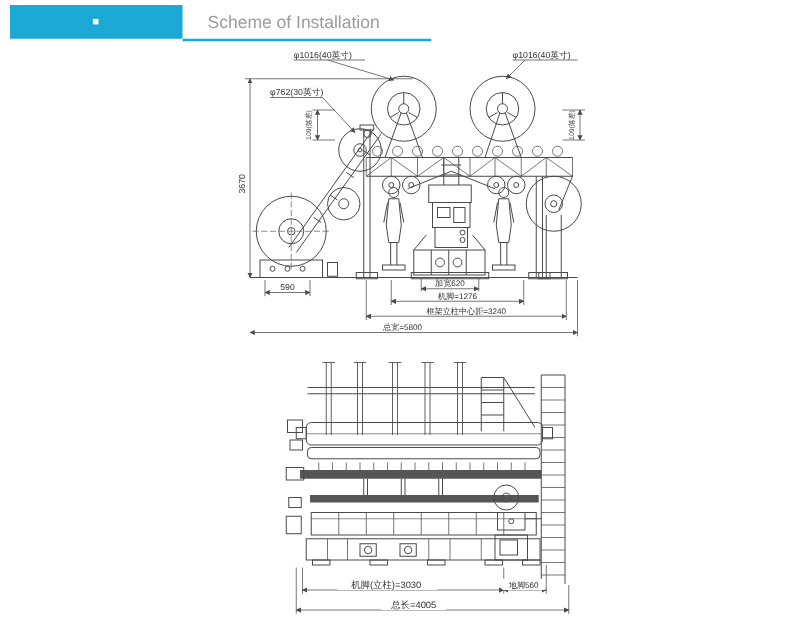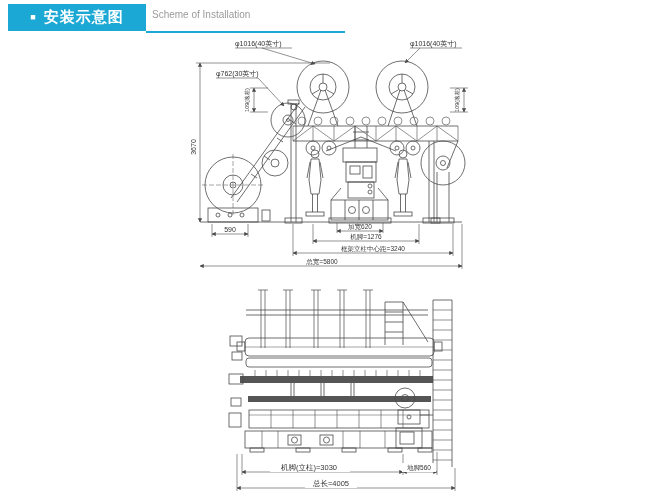--- a/index.html
+++ b/index.html
@@ -2,34 +2,33 @@
 <html style="--accent: #1ba8d4; --gray: #9b9b9b;"><head>
 <meta charset="utf-8">
 <style>
   html,body{margin:0;padding:0;background:#fff;}
   .page{position:relative;width:647px;height:498px;background:#ffffff;overflow:hidden;
         font-family:"Liberation Sans", sans-serif;}
   .title-box{position:absolute;left:8px;top:4px;width:138px;height:27px;
         background:var(--accent,#1ba8d4);color:#fff;font-weight:bold;font-size:15px;
         display:flex;align-items:center;justify-content:center;gap:7px;letter-spacing:1px;}
   .bullet{font-size:9px;line-height:1;}
-  .title-en{position:absolute;left:152px;top:9px;font-size:10px;color:var(--gray,#9b9b9b);}
+  .title-en{position:absolute;left:166px;top:9px;font-size:14px;color:var(--gray,#9b9b9b);}
   .header-rule{position:absolute;left:146px;top:31px;width:199px;height:2px;
         background:var(--accent,#1ba8d4);}
   svg{position:absolute;left:0;top:0;}
   svg text{font-family:"Liberation Sans", sans-serif;fill:#333;}
 </style>
 </head>
 <body>
 
 <div class="page">
 
   <div class="title-box">
     <span class="bullet">■</span>
-    <span>安装示意图</span>
   </div>
   <div class="title-en">Scheme of Installation</div>
   <div class="header-rule"></div>
 
   <svg width="647" height="498" viewBox="0 0 647 498">
     <defs>
       <marker id="ar" viewBox="0 0 10 10" refX="9" refY="5" markerWidth="7" markerHeight="7" orient="auto-start-reverse">
         <path d="M0,0 L10,5 L0,10 z" fill="#4a4a4a"></path>
       </marker>
     </defs>

